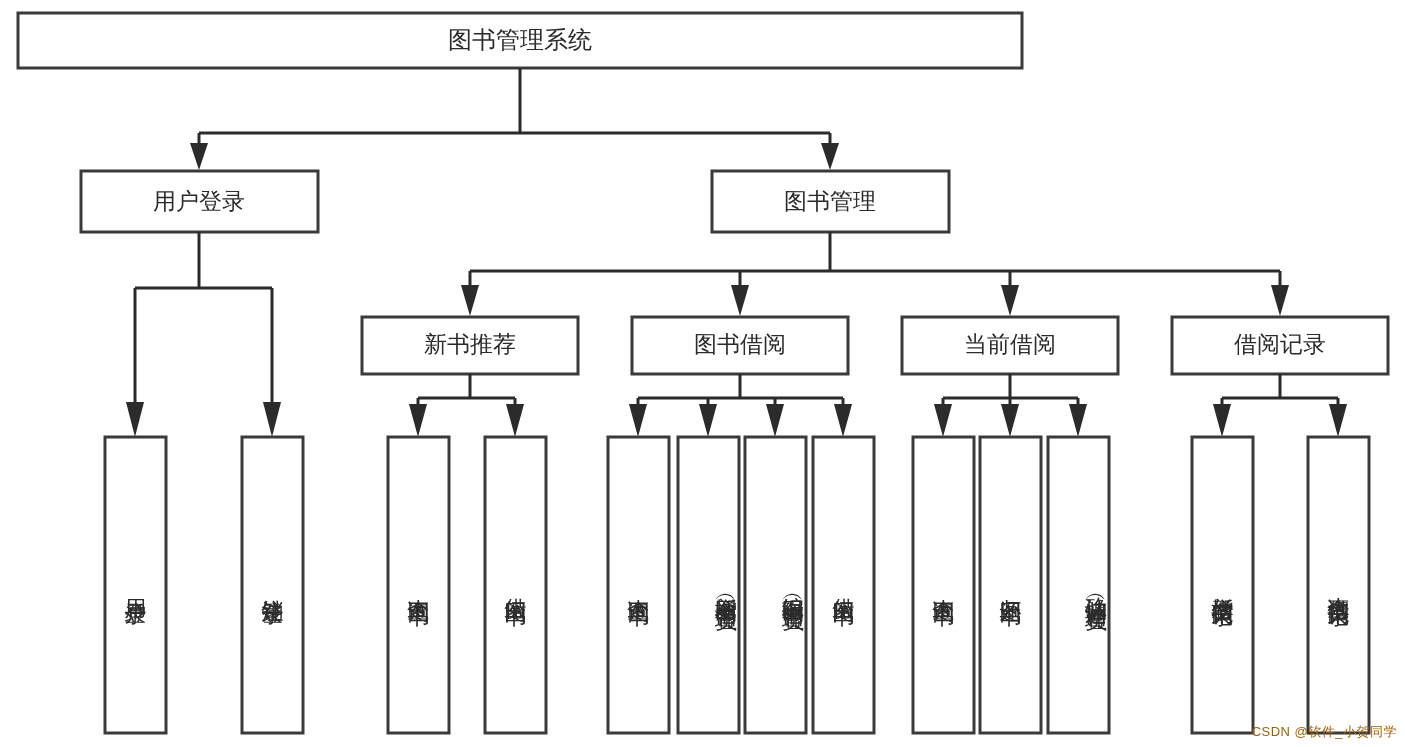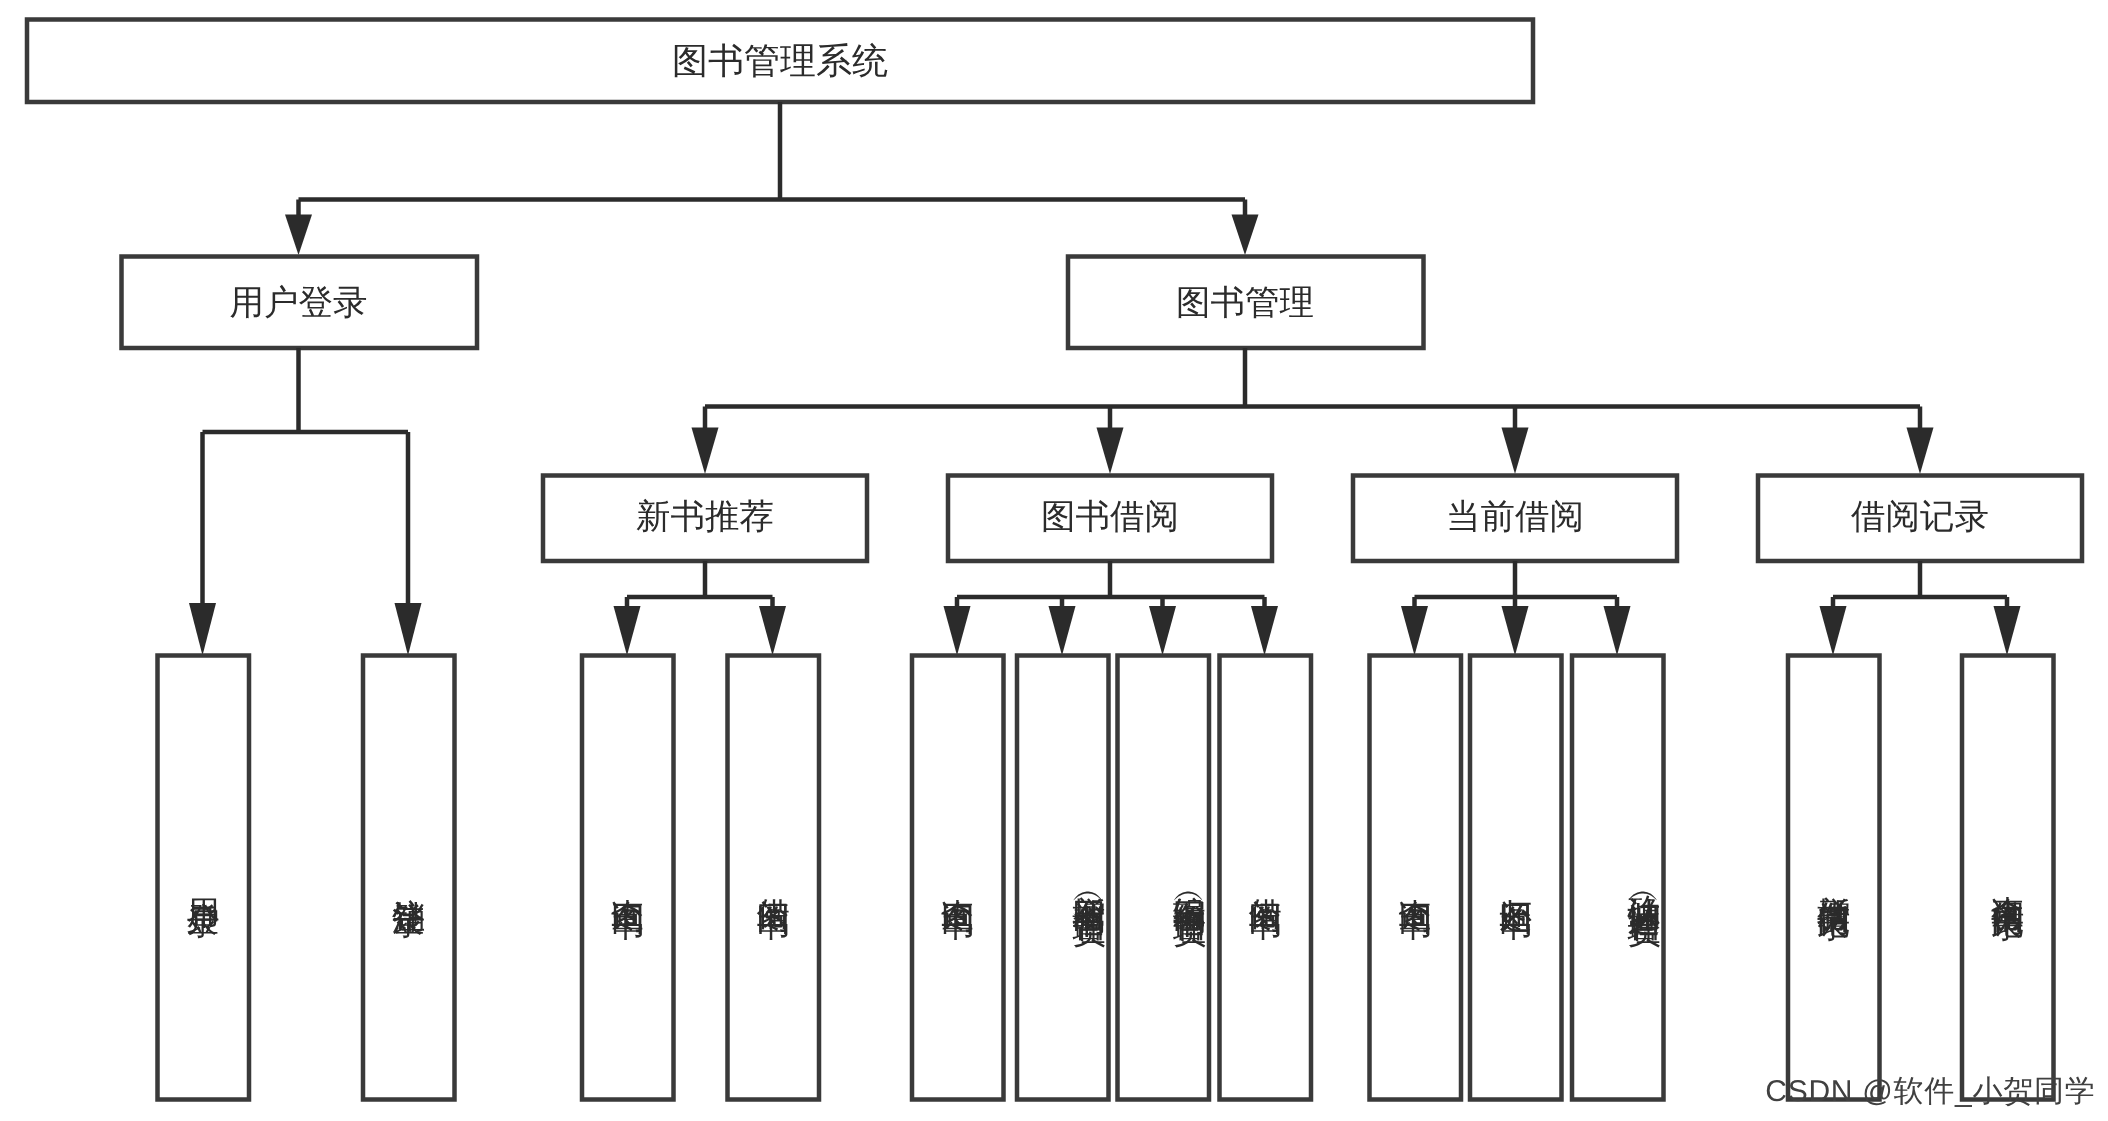--- a/index.html
+++ b/index.html
@@ -66,22 +66,22 @@
     color: #2b2b2b;
     text-align: center;
     white-space: nowrap;
     pointer-events: none;
   }
   .watermark {
     position: absolute;
     right: 8px;
     bottom: 6px;
     font-family: "Liberation Sans", "DejaVu Sans", sans-serif;
-    font-size: 20px;
-    color: #404040;
+    font-size: 13px;
+    color: #a16207;
     letter-spacing: 0.5px;
     white-space: nowrap;
   }
 </style>
 </head>
 <body>
 
 <div id="diagram-root">
 
   <svg id="tree-svg" viewBox="0 0 1405 747" xmlns="http://www.w3.org/2000/svg">

